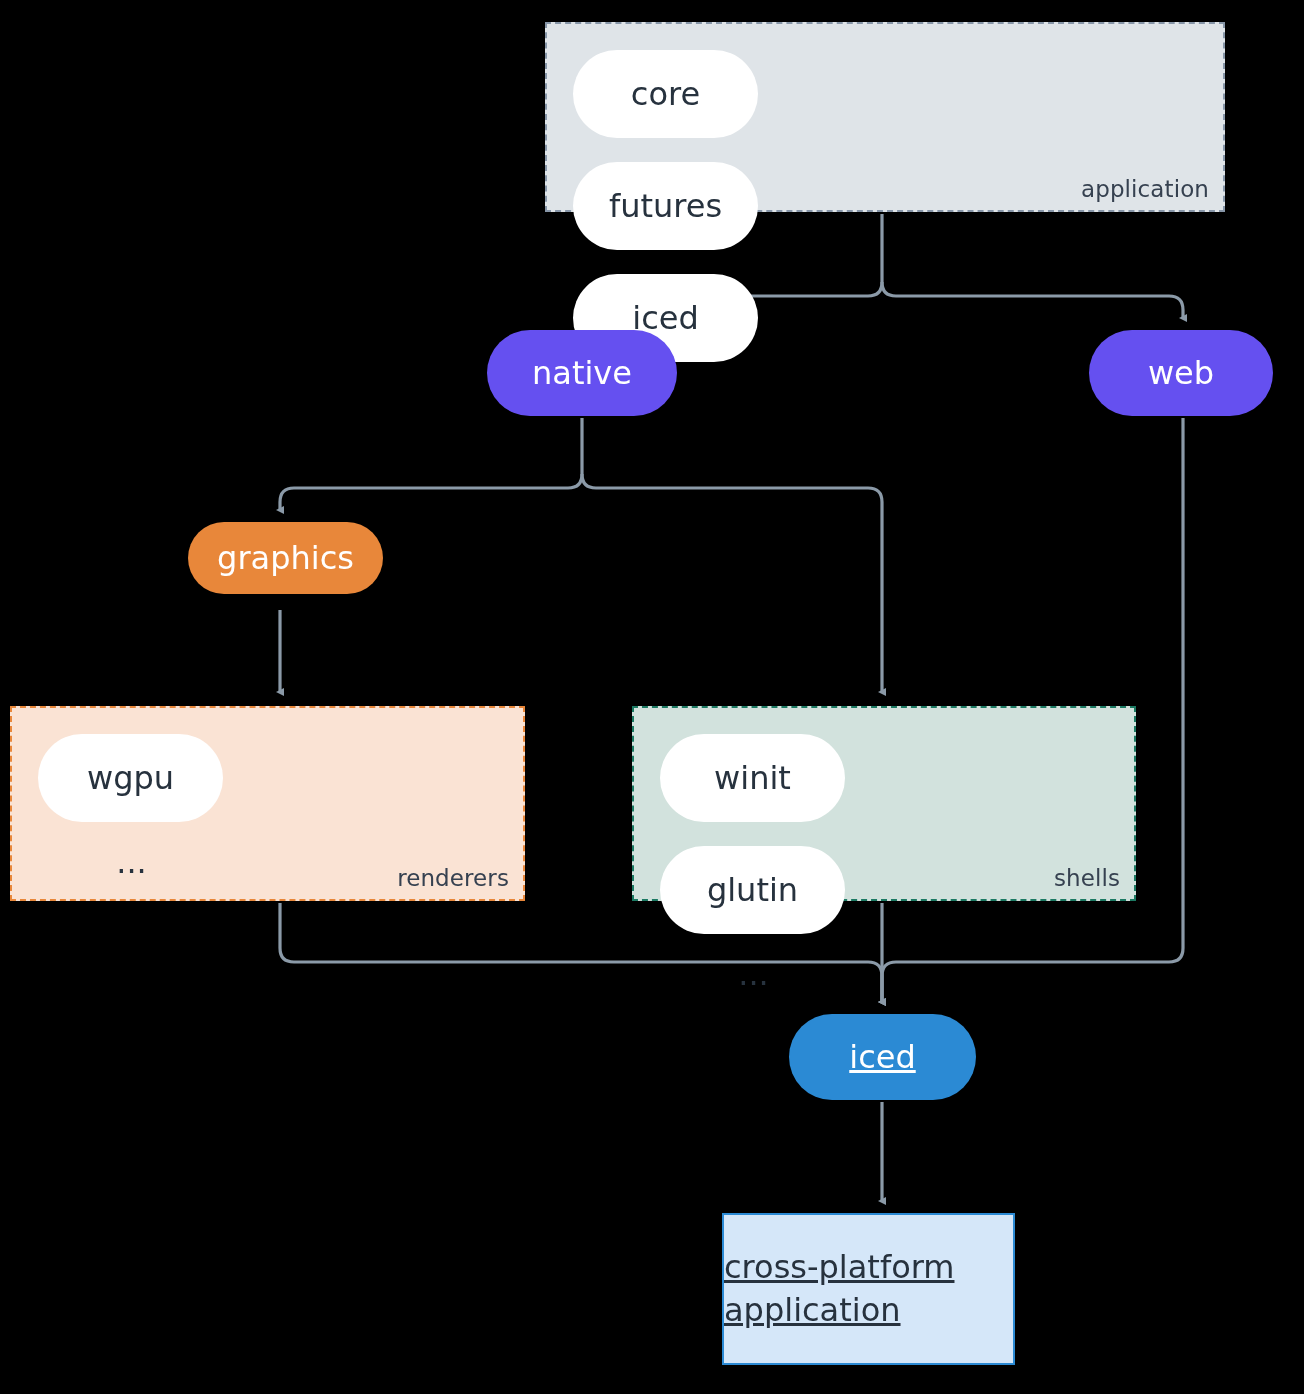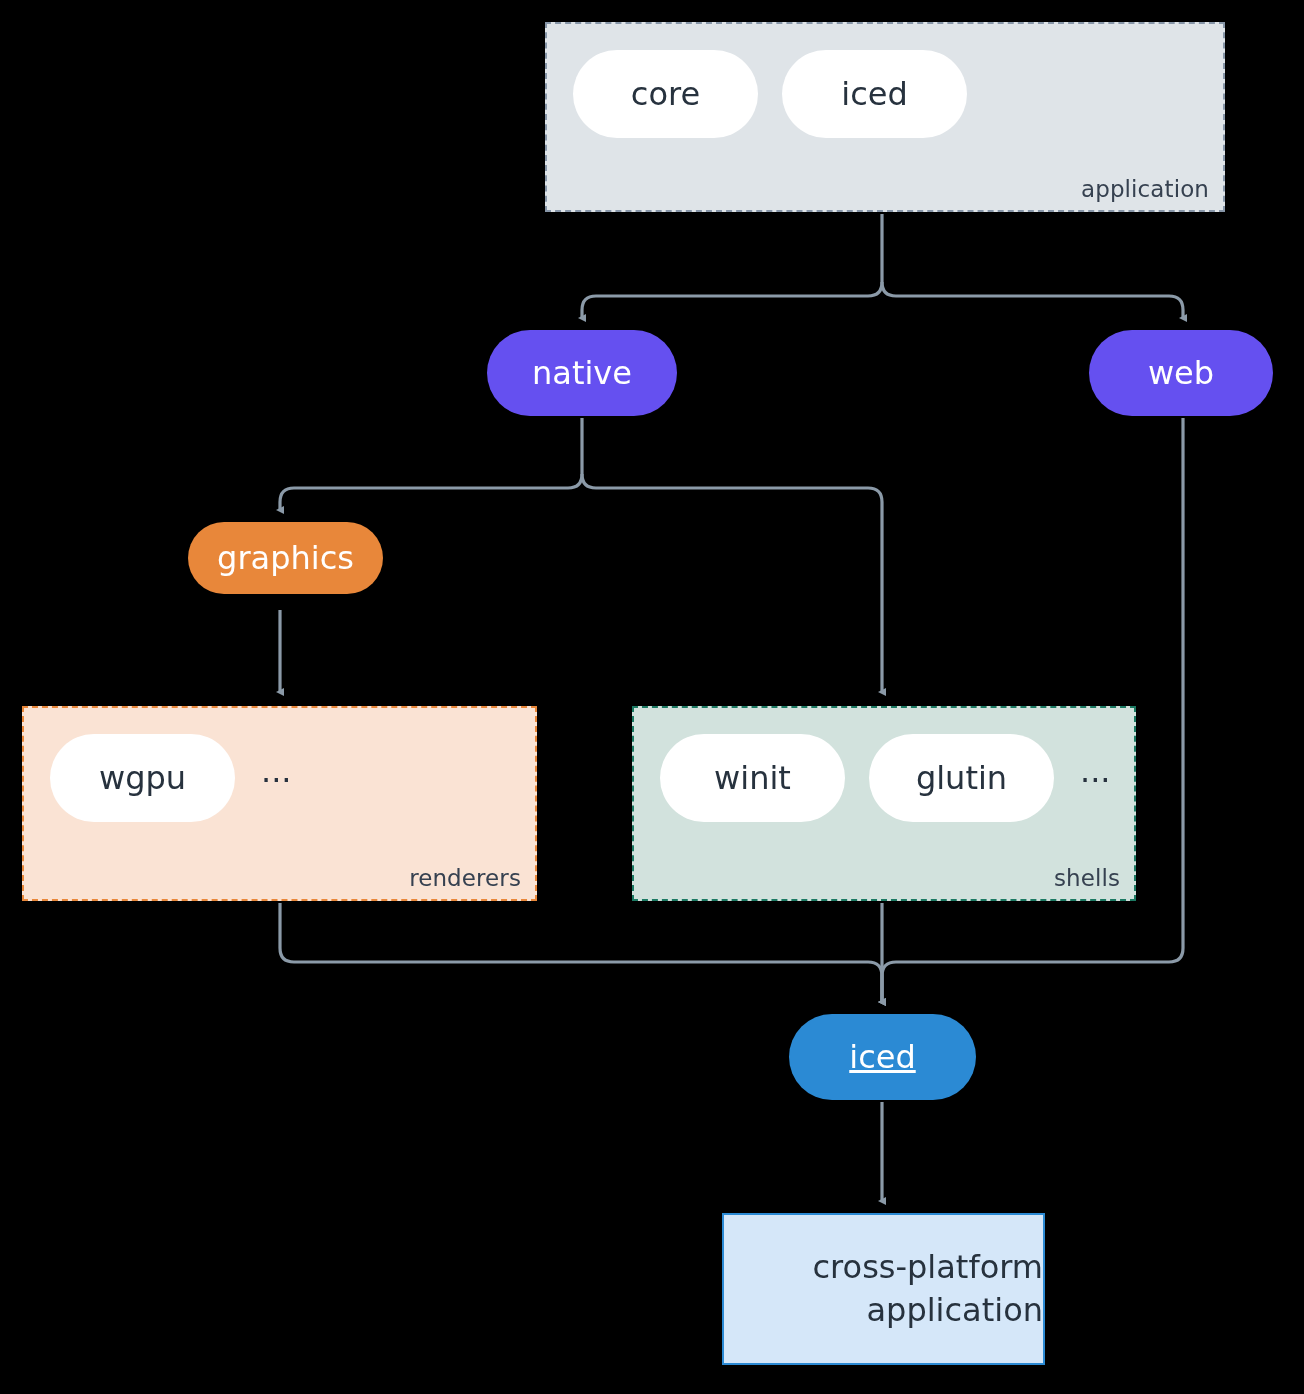--- a/index.html
+++ b/index.html
@@ -44,32 +44,33 @@
     letter-spacing: 0.1px;
     white-space: nowrap;
   }
   .cluster-items {
     position: absolute;
     left: 26px;
     top: 26px;
     display: flex;
     align-items: center;
     gap: 24px;
+    flex-direction: column;
   }
 
   #cluster-foundations {
     left: 545px;
     top: 22px;
     width: 680px;
     height: 190px;
     background: #dfe4e8;
     border: 2px dashed #8796a8;
   }
   #cluster-renderers {
-    left: 22px;
+    left: 10px;
     top: 706px;
     width: 515px;
     height: 195px;
     background: #fae3d4;
     border: 2px dashed #e8873a;
   }
   #cluster-shells {
     left: 632px;
     top: 706px;
     width: 504px;
@@ -139,33 +140,34 @@
     height: 86px;
     background: #2b8ad4;
     text-decoration: underline;
   }
 
   
   #node-application {
     position: absolute;
     left: 722px;
     top: 1213px;
-    width: 323px;
+    width: 293px;
     height: 152px;
     background: #d5e7f9;
     border: 2px solid #2b8ad4;
     box-sizing: border-box;
     display: flex;
     flex-direction: column;
-    align-items: flex-end;
+    align-items: flex-start;
     justify-content: center;
     color: #27323e;
     font-size: 32px;
     line-height: 1.35;
     text-align: center;
+    text-decoration: underline;
   }
 </style>
 </head>
 <body>
 
 <div id="canvas">
 
   <svg class="edges" viewBox="0 0 1304 1394" width="1304" height="1394">
     <defs>
       <marker id="arrow" markerWidth="10" markerHeight="10" refX="5" refY="5" orient="auto" markerUnits="userSpaceOnUse">
@@ -188,20 +190,21 @@
 
       <path d="M 1183 418 L 1183 948 Q 1183 962 1169 962 L 896 962 Q 882 962 882 976 L 882 1002" marker-end="url(#arrow)"></path>
 
       <path d="M 882 1102 L 882 1201" marker-end="url(#arrow)"></path>
     </g>
   </svg>
 
   <div class="cluster" id="cluster-foundations">
     <div class="cluster-items">
       <div class="pill-white">core</div>
+      <div class="pill-white">futures</div>
       <div class="pill-white">iced</div>
     </div>
     <div class="cluster-label">application</div>
   </div>
 
   <div class="cluster" id="cluster-renderers">
     <div class="cluster-items">
       <div class="pill-white">wgpu</div>
       <div class="ellipsis">...</div>
     </div>

